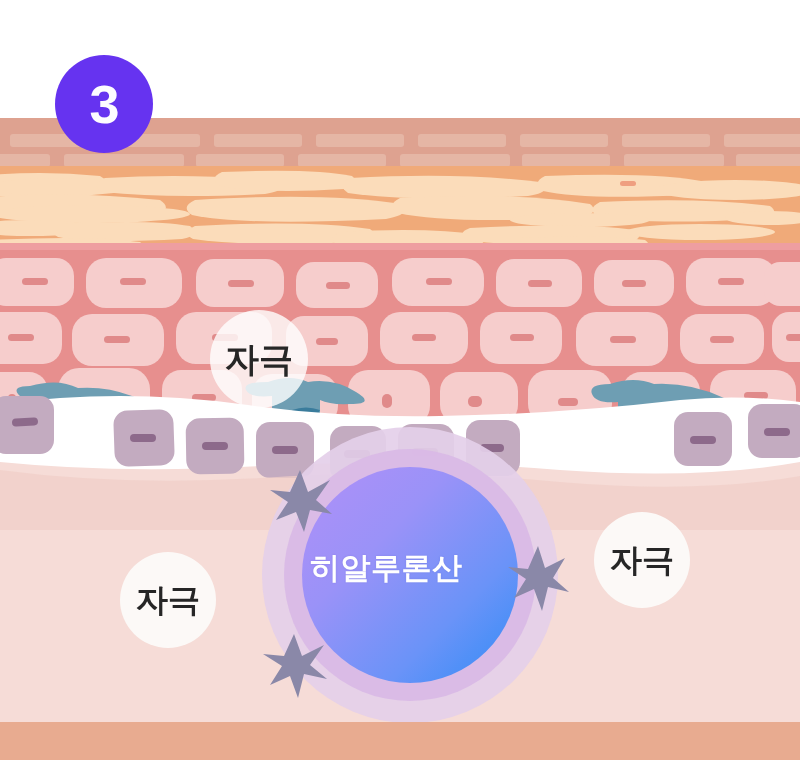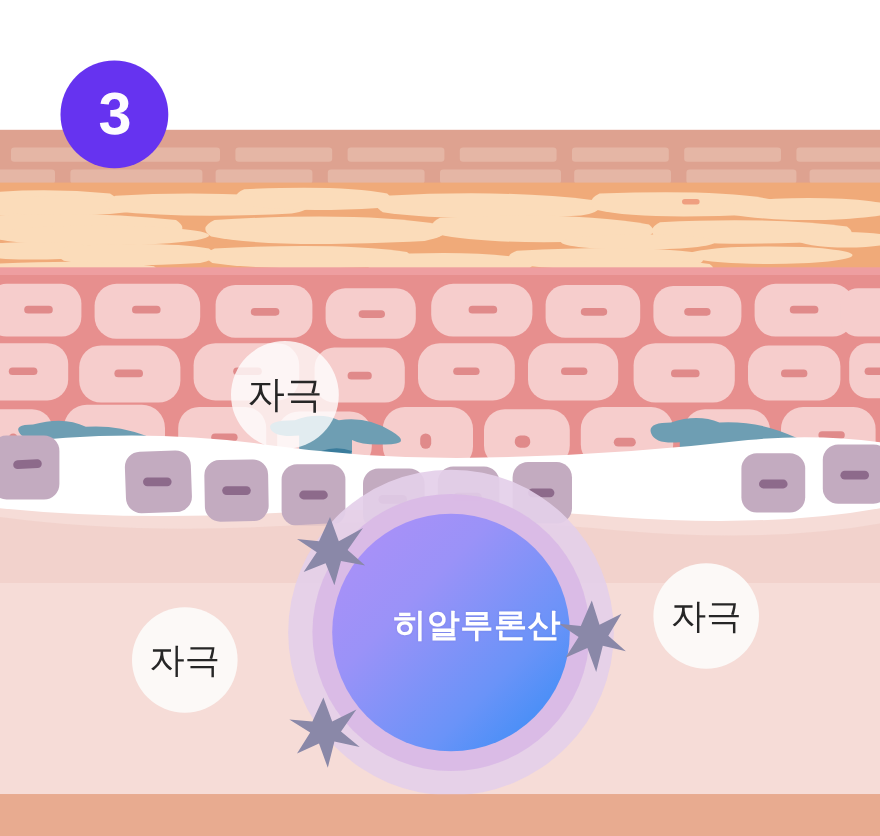--- a/index.html
+++ b/index.html
@@ -37,21 +37,21 @@
 
   
   .bubble {
     position: absolute;
     border-radius: 50%;
     display: flex; align-items: center; justify-content: center;
     z-index: 30;
   }
   .bubble .blabel {
     color: #262626;
-    font-weight: 400;
+    font-weight: 700;
     line-height: 1;
   }
   .bubble-epi {
     left: 210px; top: 310px;
     width: 98px; height: 98px;
     background: rgba(255,255,255,0.80);
   }
   .bubble-epi .blabel { font-size: 34px; }
 
   .bubble-left {
@@ -66,21 +66,21 @@
     width: 96px; height: 96px;
     background: #fcf9f7;
   }
   .bubble-right .blabel { font-size: 32px; }
 
   
   .ha-label {
     position: absolute;
     left: 310px; top: 548px;
     width: 200px;
-    text-align: right;
+    text-align: left;
     color: #ffffff;
     font-size: 30px;
     font-weight: bold;
     letter-spacing: 0.5px;
     z-index: 35;
     text-shadow: 0 0 2px rgba(60,60,160,0.20);
   }
 </style>
 </head>
 <body>

